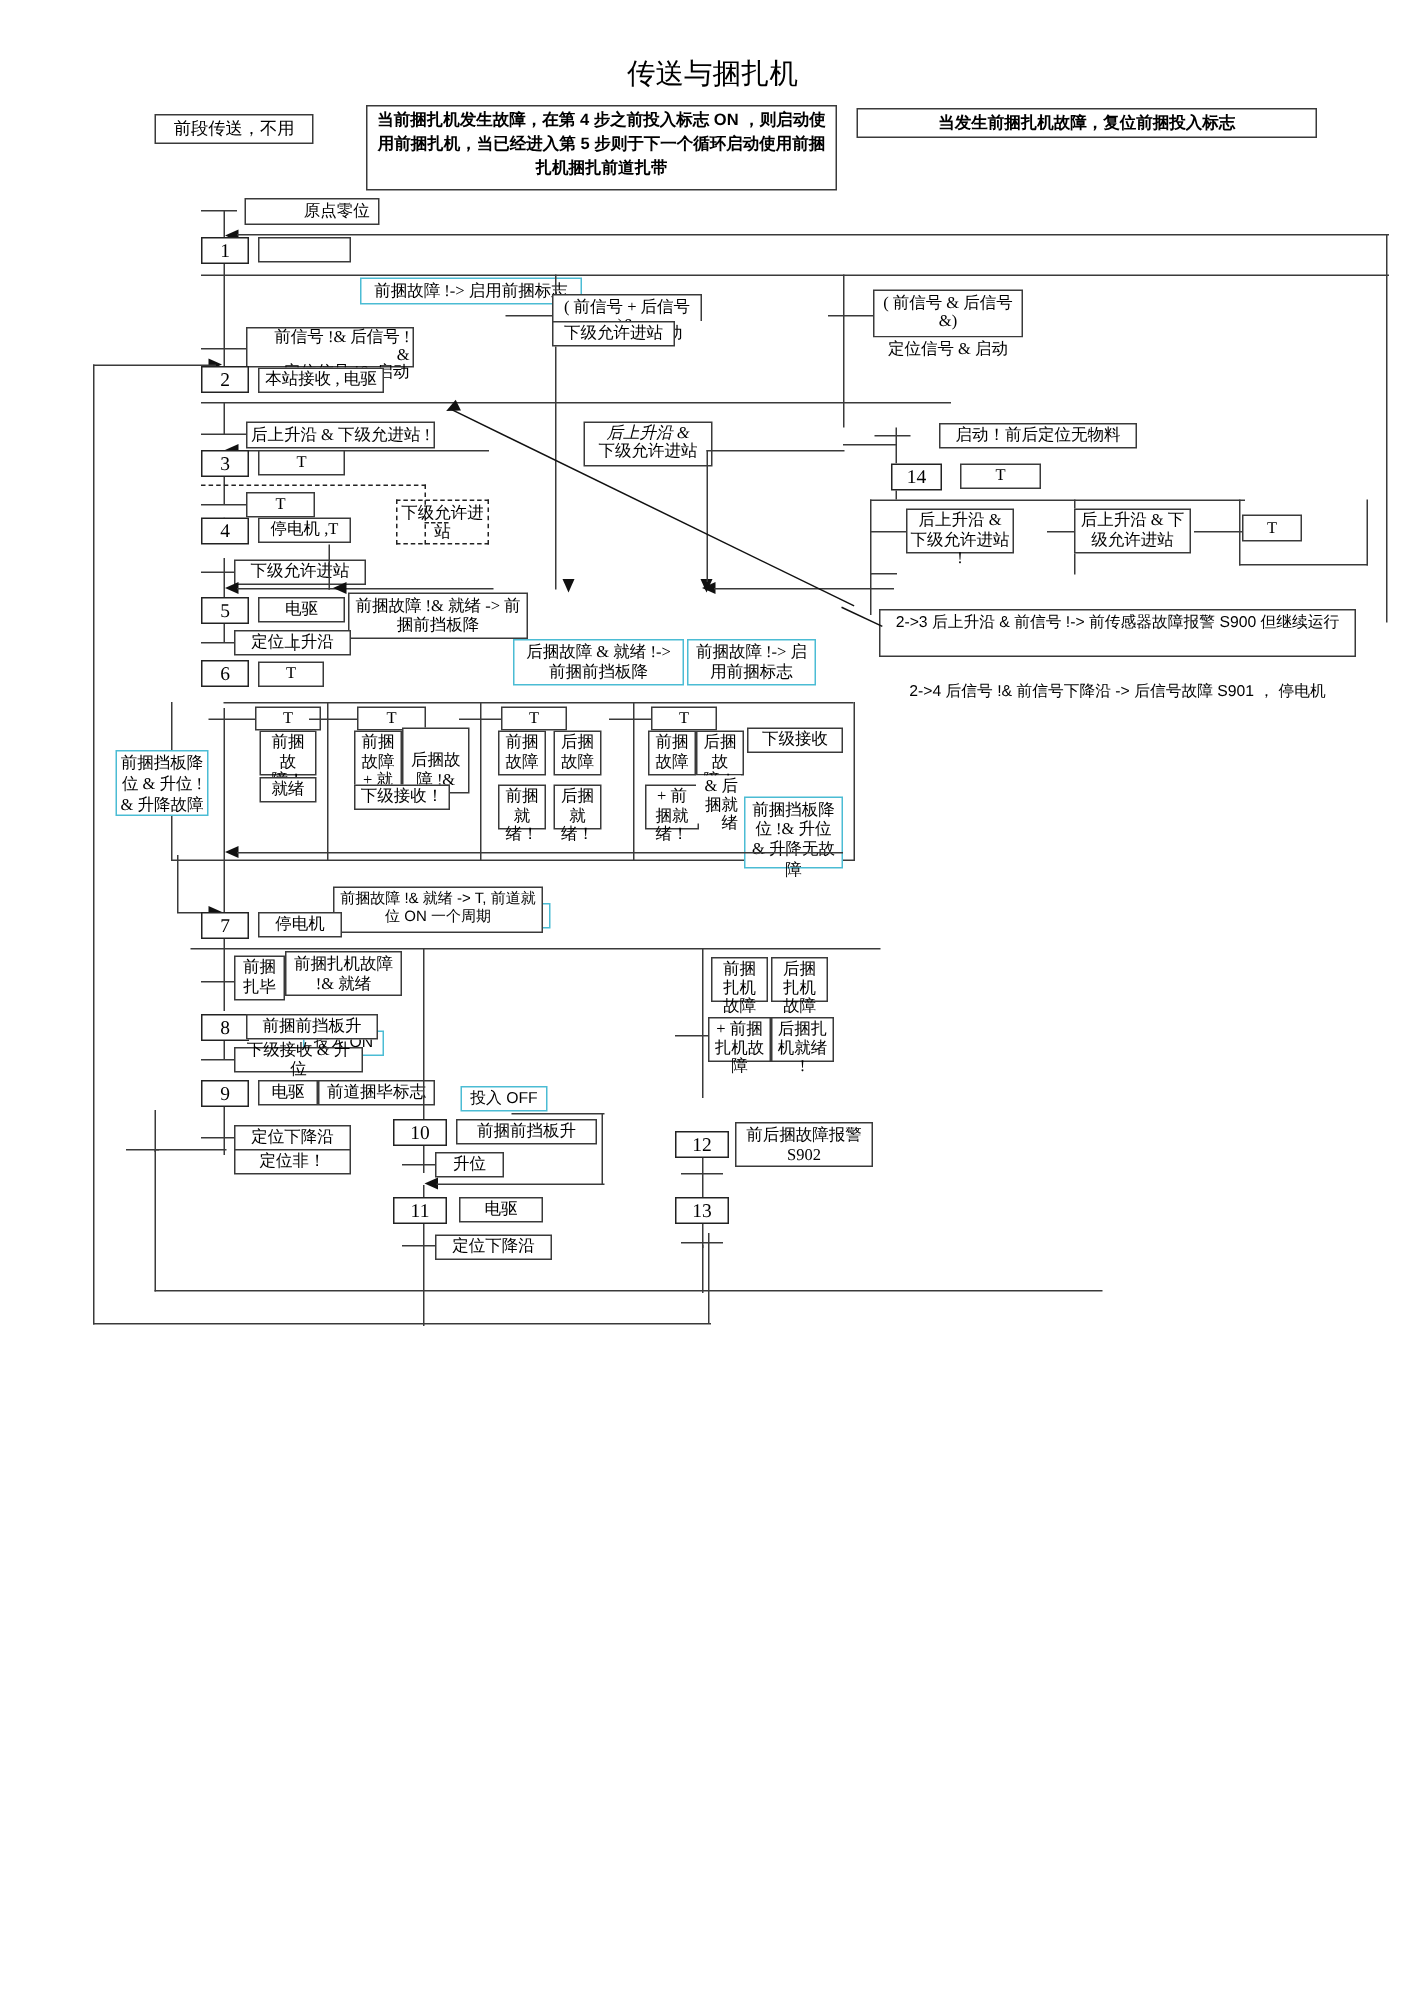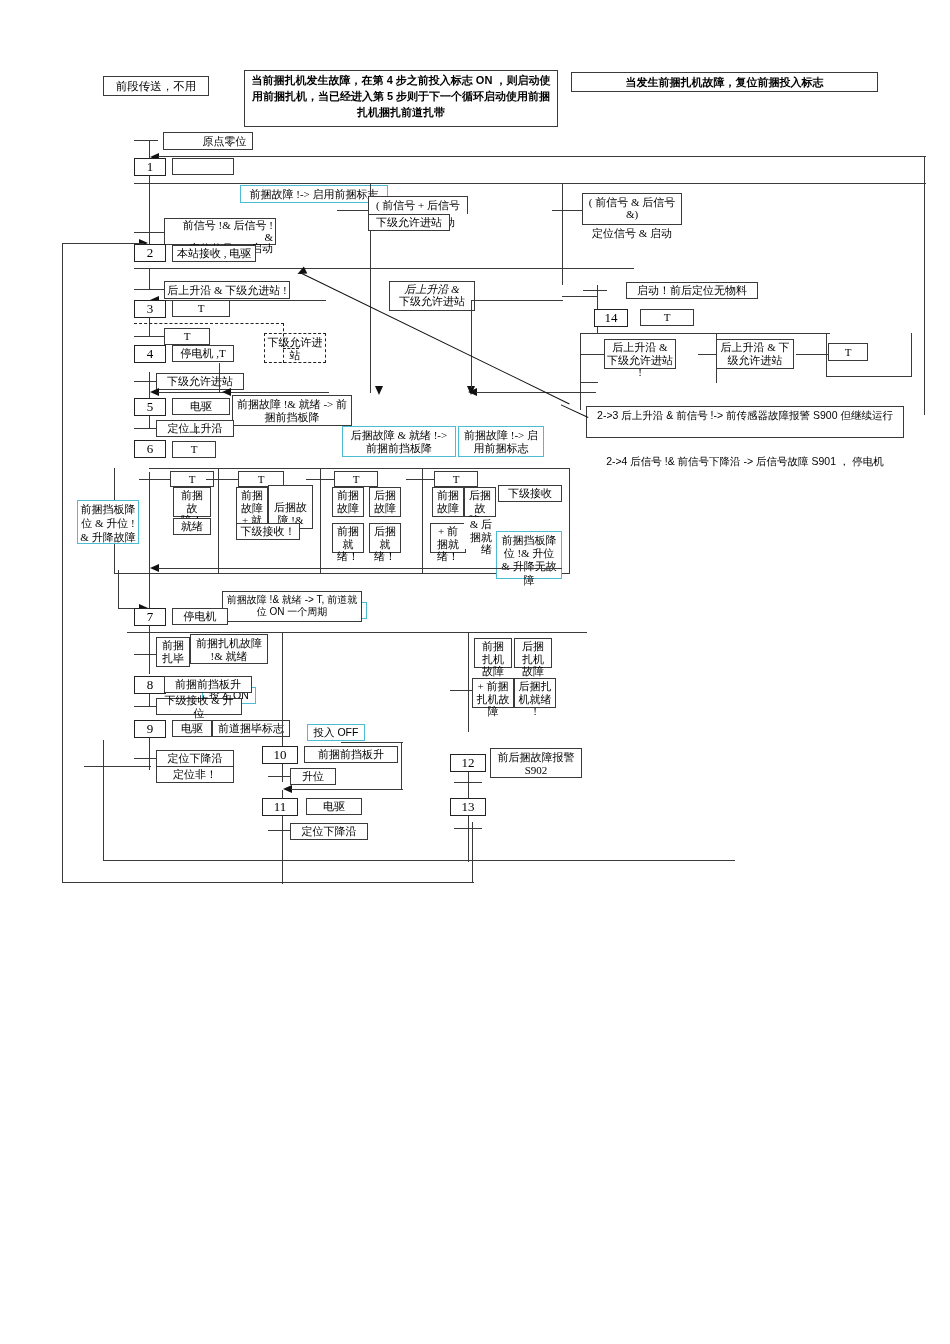--- a/index.html
+++ b/index.html
@@ -33,20 +33,21 @@
   .arR{position:absolute;width:0;height:0;border-top:4.5px solid transparent;border-bottom:4.5px solid transparent;border-left:9px solid #111;}
   .arD{position:absolute;width:0;height:0;border-left:4.5px solid transparent;border-right:4.5px solid transparent;border-top:9px solid #111;}
 
   .diag{position:absolute;background:#111;height:1.3px;transform-origin:0 0;}
 </style>
 </head>
 <body>
 
 <div id="page">
 
+  <div class="ab ttl" style="left:330px;top:36px;width:290px;">传送与捆扎机</div>
 
   <div class="bx" style="left:103px;top:76px;width:106px;height:20px;font-size:11.5px;">前段传送，不用</div>
 
   <div class="bx sans bold" style="left:244px;top:70px;width:314px;height:57px;font-size:11px;line-height:1.45;padding:2px 5px;display:block;">
     <div style="text-align:center;">当前捆扎机发生故障，在第 4 步之前投入标志 ON ，则启动使用前捆扎机，当已经进入第 5 步则于下一个循环启动使用前捆扎机捆扎前道扎带</div>
   </div>
 
   <div class="bx sans bold" style="left:571px;top:72px;width:307px;height:20px;font-size:11px;">当发生前捆扎机故障，复位前捆投入标志</div>
 
   <div class="v" style="left:149px;top:140px;height:28px;"></div>

